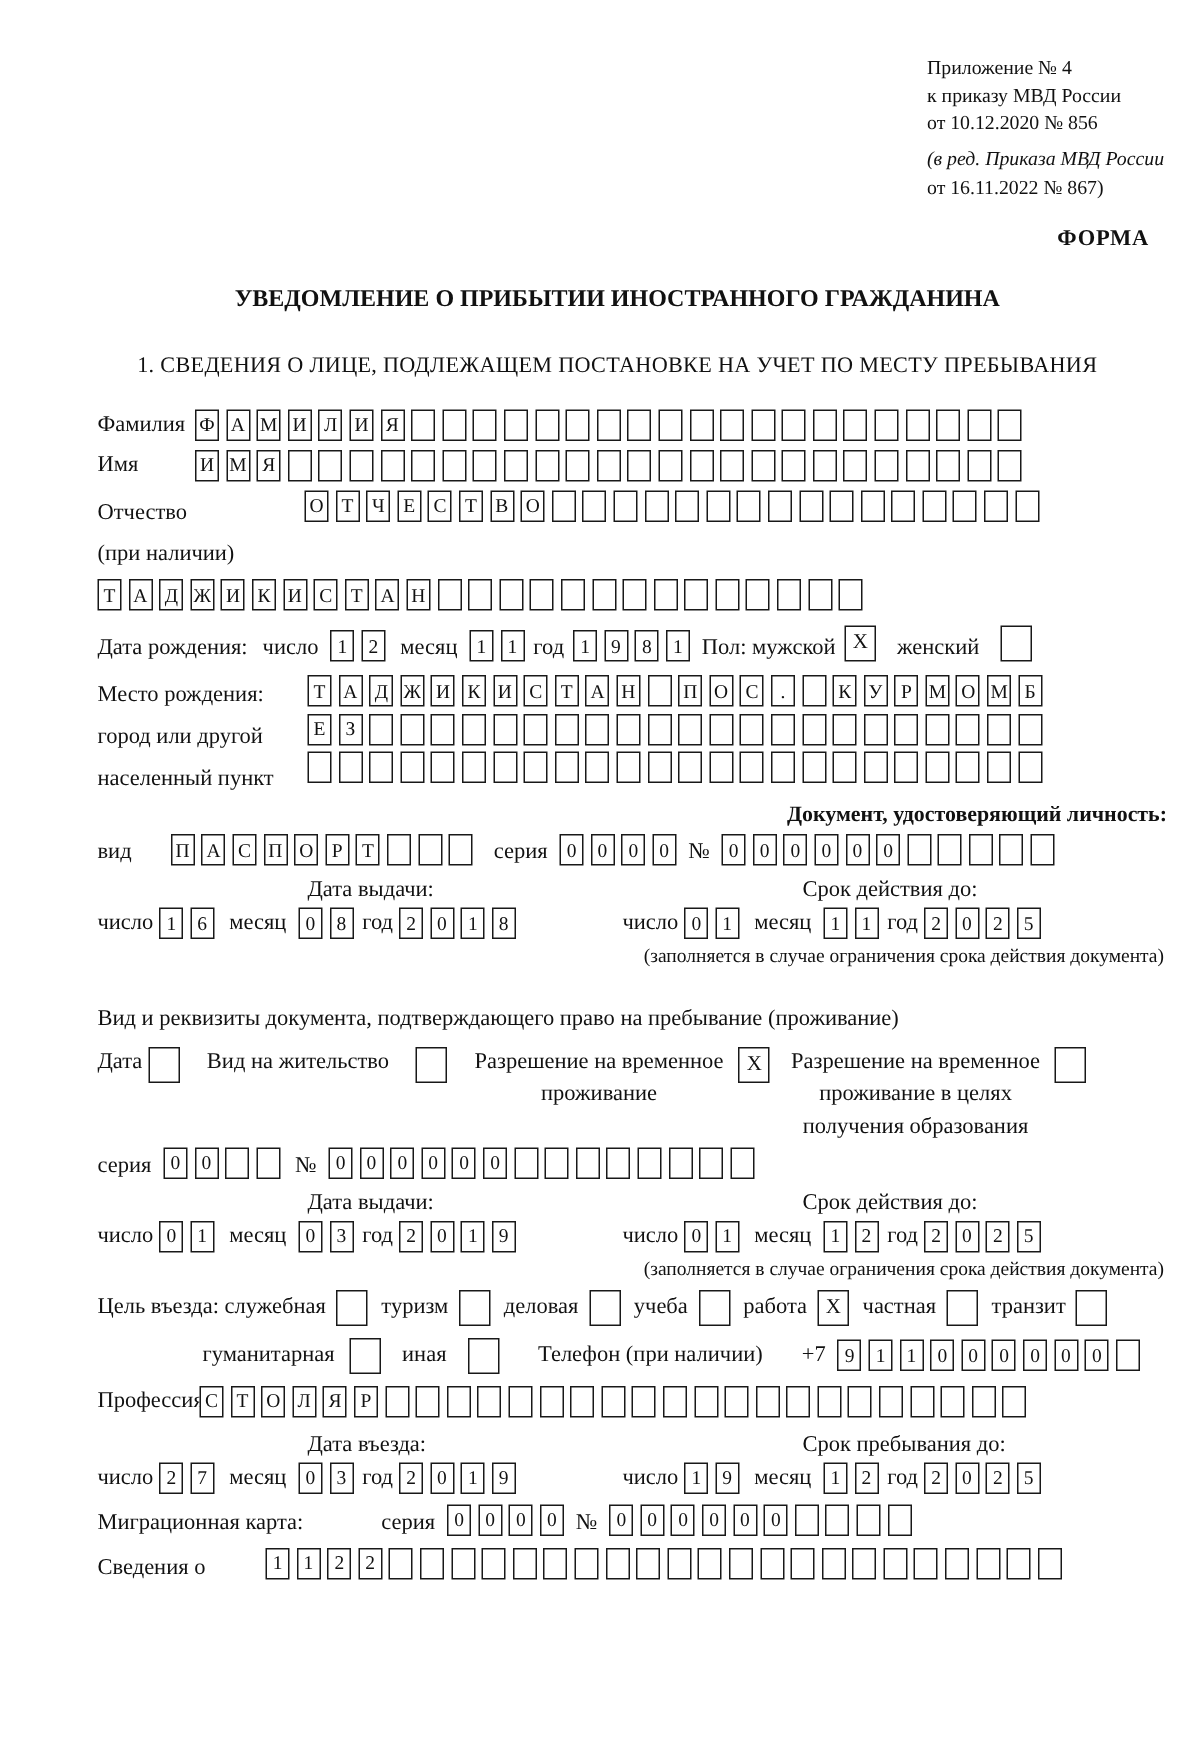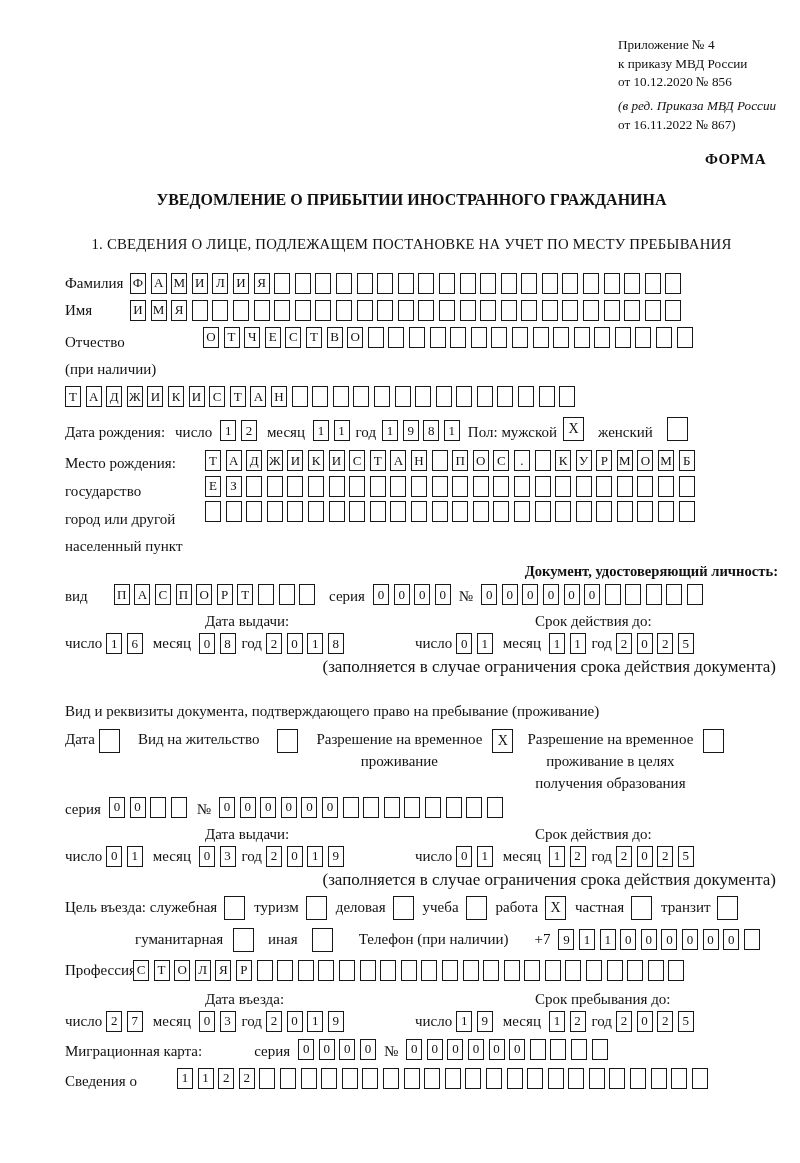--- a/index.html
+++ b/index.html
@@ -57,21 +57,21 @@
   .doc-heading { text-align: right; font-weight: bold; font-size: 14.6px; margin-top: 8px; margin-left: -10px; }
 
   .dates-pair { display: flex; margin-top: 8px; }
   .date-group { }
   .dg-head { font-weight: normal; margin-bottom: 3px; }
   .dg-left .dg-head { padding-left: 140px; }
   .dg-right .dg-head { padding-left: 120px; }
   .dg-line { display: flex; align-items: center; }
   .dg-line > * { flex: 0 0 auto; }
   .dg-left { width: 350px; }
-  .note { font-size: 17px; text-align: right; padding-right: 2px; margin-top: 3px; }
+  .note { font-size: 13px; text-align: right; padding-right: 2px; margin-top: 3px; }
 
   .intro-line { margin-top: 10px; line-height: 1.55; }
 
   .permit-row { display: flex; align-items: flex-start; margin-top: 6px; }
   .permit-row > * { flex: 0 0 auto; }
   .opt-label-multi { text-align: center; line-height: 1.45; }
   .pt2 { padding-top: 2px; }
 
   .purpose-row { display: flex; align-items: center; margin-top: 10px; }
   .purpose-row > * { flex: 0 0 auto; }
@@ -261,21 +261,20 @@
     <span class="checkbox">X</span>
       <span class="gap14"></span>
     <span>женский</span>
       <span class="gap14"></span>
     <span class="checkbox"></span>
   </div>
 
   <div class="frow row-birthplace" style="margin-top:9px">
     <div class="flabel lbl-lines" style="padding-top:0">
       <div>Место рождения:</div>
-      <div>государство</div>
       <div>город или другой</div>
       <div>населенный пункт</div>
     </div>
     <div class="multi-rows">
       <div class="cells">
           <span class="cell">Т</span>
           <span class="cell">А</span>
           <span class="cell">Д</span>
           <span class="cell">Ж</span>
           <span class="cell">И</span>

